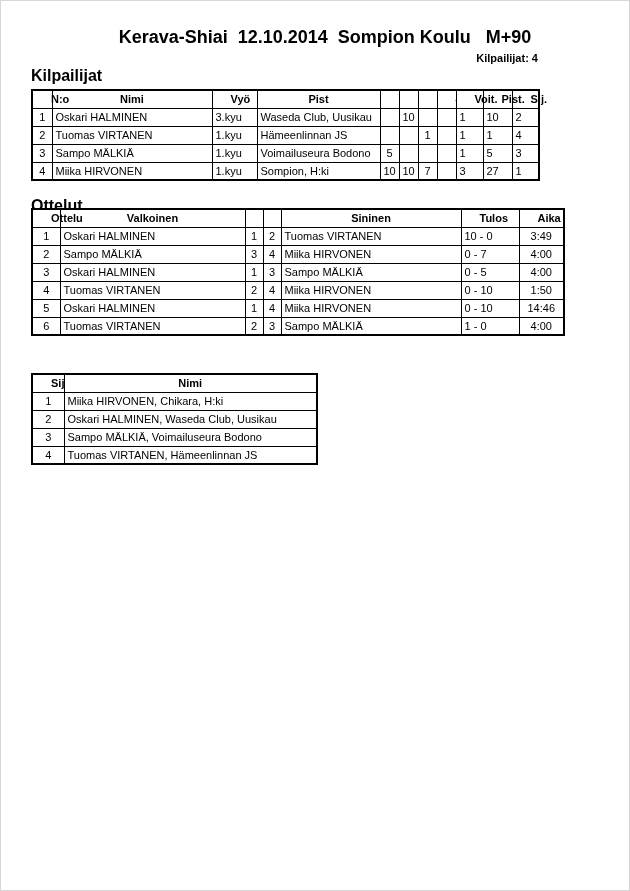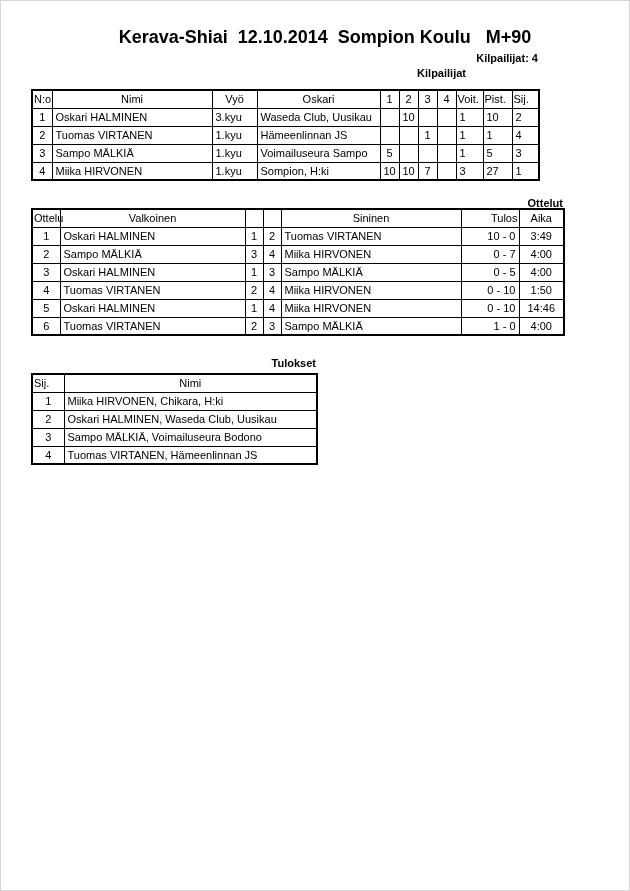--- a/index.html
+++ b/index.html
@@ -27,23 +27,23 @@
     position: absolute;
     top: 51px;
     left: 437px;
     width: 100px;
     text-align: right;
     font-size: 11px;
     font-weight: bold;
   }
   .section-heading {
     position: absolute;
-    font-size: 11px;
+    font-size: 16px;
     font-weight: bold;
-    text-align: right;
+    text-align: left;
   }
   #heading-kilpailijat { top: 66px;  left: 30px; width: 435px; }
   #heading-ottelut     { top: 196px; left: 30px; width: 532px; }
   #heading-tulokset    { top: 356px; left: 30px; width: 285px; }
 
   table {
     position: absolute;
     border-collapse: collapse;
     table-layout: fixed;
     background: #fff;
@@ -51,24 +51,24 @@
   }
   td, th {
     border: 1px solid #000;
     font-size: 11px;
     height: 18px;
     padding: 0 3px;
     overflow: hidden;
     white-space: nowrap;
     vertical-align: middle;
   }
-  th { font-weight: normal; padding: 0 1px; }
+  th { font-weight: bold; padding: 0 18px; }
   .al { text-align: left; }
   .ac { text-align: center; }
-  .ar { text-align: right; }
+  .ar { }
   .ov { overflow: visible; }
 
   #table-kilpailijat { left: 30px; top: 88px;  width: 507px; }
   #table-ottelut     { left: 30px; top: 207px; width: 532px; }
   #table-tulokset    { left: 30px; top: 372px; width: 285px; }
 </style>
 </head>
 <body>
 
 <div class="page">
@@ -90,21 +90,21 @@
         <col style="width:19px">
       <col style="width:27px">
         <col style="width:29px">
         <col style="width:27px">
     </colgroup>
     <thead>
       <tr>
         <th class="al ov">N:o</th>
         <th class="ac">Nimi</th>
         <th class="ac">Vyö</th>
-        <th class="ac">Oskari</th>
+        <th class="ac">Pist</th>
         <th class="ac">1</th>
         <th class="ac">2</th>
         <th class="ac">3</th>
         <th class="ac">4</th>
         <th class="al ov">Voit.</th>
         <th class="al ov">Pist.</th>
         <th class="al ov">Sij.</th>
       </tr>
     </thead>
     <tbody>
@@ -131,21 +131,21 @@
         <td class="ac">1</td>
         <td class="ac"></td>
         <td class="al">1</td>
         <td class="al">1</td>
         <td class="al">4</td>
       </tr>
       <tr>
         <td class="ac">3</td>
         <td class="al">Sampo MÄLKIÄ</td>
         <td class="al">1.kyu</td>
-        <td class="al">Voimailuseura Sampo</td>
+        <td class="al">Voimailuseura Bodono</td>
         <td class="ac">5</td>
         <td class="ac"></td>
         <td class="ac"></td>
         <td class="ac"></td>
         <td class="al">1</td>
         <td class="al">5</td>
         <td class="al">3</td>
       </tr>
       <tr>
         <td class="ac">4</td>
@@ -237,21 +237,20 @@
         <td class="al">Tuomas VIRTANEN</td>
         <td class="ac">2</td>
         <td class="ac">3</td>
         <td class="al">Sampo MÄLKIÄ</td>
         <td class="ar">1 - 0</td>
         <td class="ac">4:00</td>
       </tr>
     </tbody>
   </table>
 
-  <div class="section-heading" id="heading-tulokset">Tulokset</div>
 
   <table id="table-tulokset">
     <colgroup>
       <col style="width:32px">
         <col style="width:253px">
     </colgroup>
     <thead>
       <tr>
         <th class="al">Sij.</th>
         <th class="ac">Nimi</th>

